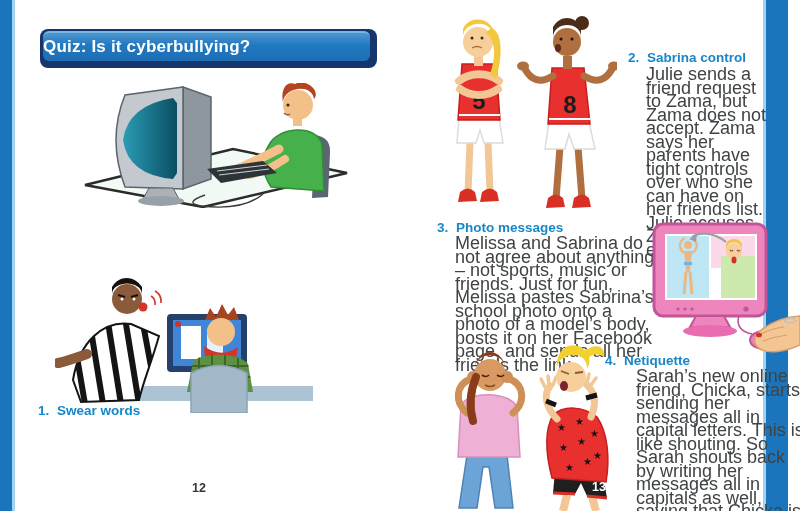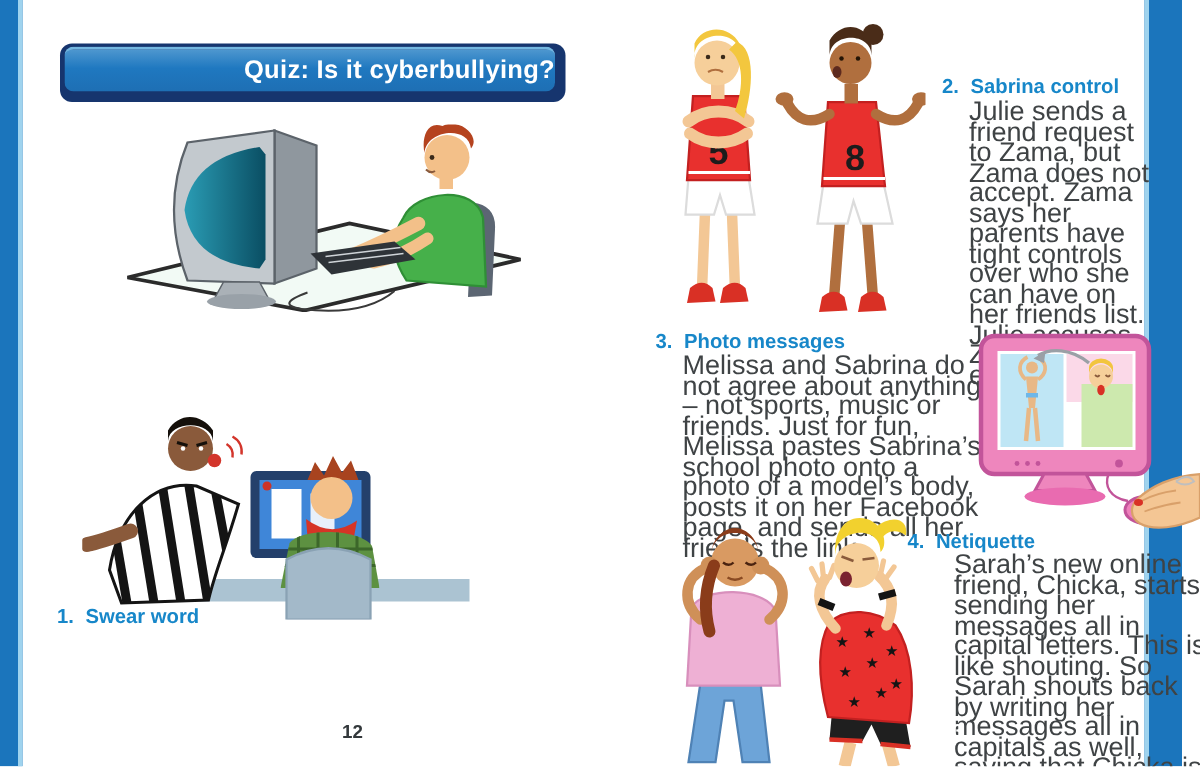--- a/index.html
+++ b/index.html
@@ -6,27 +6,27 @@
   #spread{position:relative;width:800px;height:511px;background:#ffffff;overflow:hidden;
           font-family:"Liberation Sans",sans-serif;}
   .edge-bar{position:absolute;top:0;height:100%;background:#1b75bc;z-index:1;}
   #bar-left{left:0;width:12px;border-right:3px solid #9fd3ee;}
   #bar-right{left:763px;width:22px;border-left:3px solid #9fd3ee;}
   
   .banner{position:absolute;left:40px;top:29px;width:337px;height:39px;background:#16356e;
           border-radius:8px;z-index:3;}
   .banner-inner{position:absolute;left:3px;top:2px;right:7px;bottom:7px;border-radius:6px;
           background:linear-gradient(#4e97cf 0%,#1f78c0 45%,#1e6fb4 100%);
-          border-top:2px solid #74b7e0;display:flex;align-items:center;justify-content:flex-end;}
+          border-top:2px solid #74b7e0;display:flex;align-items:center;justify-content:flex-start;}
   .banner-inner span{color:#ffffff;font-weight:bold;font-size:17px;letter-spacing:.2px;}
   
   .body-text{position:absolute;color:#3f4345;font-size:18px;line-height:13.5px;margin:0;z-index:2;}
   .sec-head{position:absolute;display:flex;color:#1787c9;font-weight:bold;font-size:13.5px;z-index:2;}
   .sec-num{width:19px;flex:none;}
-  .page-num{position:absolute;font-weight:bold;font-size:12.5px;z-index:6;margin-left:36px;}
+  .page-num{position:absolute;font-weight:bold;font-size:12.5px;z-index:6;}
   #page-num-left{left:192px;top:481px;color:#33383b;}
   #page-num-right{left:592px;top:480px;color:#ffffff;text-align:center;}
   .illu{position:absolute;z-index:4;}
 </style>
 </head>
 <body>
 
 <div id="spread">
 
   <div id="bar-left" class="edge-bar"></div>
@@ -129,21 +129,21 @@
           <line x1="128" y1="88" x2="202" y2="88"></line>
             <line x1="128" y1="99" x2="202" y2="99"></line>
         </g>
       </g>
       <path d="M136,95 q28,-15 56,0 l0,40 -56,0 z" fill="#a3b9c9" stroke="#8aa2b4" stroke-width="1.5"></path>
     </g>
   </svg>
 
   <div class="sec-head" style="left:38px;top:403px;">
     <span class="sec-num">1.</span>
-    <span>Swear word</span>
+    <span>Swear words</span>
   </div>
 
   <div id="page-num-left" class="page-num">12</div>
 
   <svg class="illu" style="left:432px;top:12px;" width="185" height="198" viewBox="0 0 185 198">
     <g>
       <path d="M38,130 L36,181 M56,130 L58,181" stroke="#f3c795" stroke-width="7" fill="none"></path>
       <path d="M28,180 q8,-7 15,0 l2,9 -19,1 z" fill="#d93025"></path>
       <path d="M50,180 q8,-7 15,0 l2,9 -19,1 z" fill="#d93025"></path>
       <polygon points="27,106 67,106 71,131 52,131 48,118 44,131 25,131" fill="#ffffff" stroke="#dcdcdc" stroke-width="1.5"></polygon>

